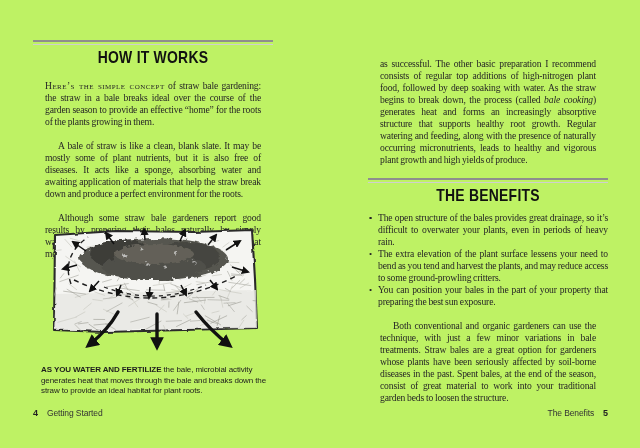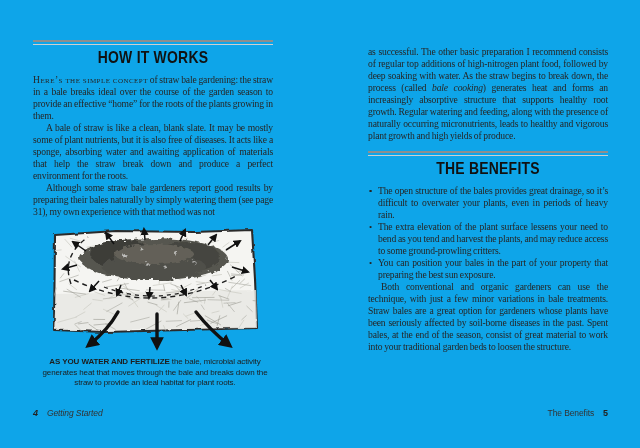--- a/index.html
+++ b/index.html
@@ -1,58 +1,58 @@
 <!DOCTYPE html>
 <html><head>
 <meta charset="utf-8">
 <style>
   html,body{margin:0;padding:0;background:#ffffff;}
   .spread{
-    position:relative;width:640px;height:448px;background:#0ea5e9;
+    position:relative;width:640px;height:448px;background:#bef264;
     font-family:"Liberation Serif",serif;color:#262626;overflow:hidden;
   }
   .col{position:absolute;width:240px;}
   .col-left{left:33px;top:40px;}
   .col-right{left:368px;top:46px;}
 
   .rule{height:2px;border-top:2px solid #8e8e8e;border-bottom:1px solid #cfcfcf;margin:0 0 3px 0;}
   .heading{
     margin:2px 0 6px 0;text-align:center;color:#111;
     font-family:"Liberation Sans",sans-serif;font-weight:700;font-size:17px;
     letter-spacing:.3px;transform:scaleX(.82);transform-origin:50% 50%;
     white-space:nowrap;
   }
   .body{
-    margin:0;font-size:9.6px;line-height:12px;text-align:justify;
+    margin:12px;font-size:9.6px;line-height:12px;text-align:justify;
     letter-spacing:-.15px;word-spacing:-.4px;
   }
   .body.indent{text-indent:13px;}
   .smallcaps{font-variant:small-caps;letter-spacing:.45px;}
   em{font-style:italic;}
 
   figure{margin:0;}
   .figure-wrap{position:absolute;left:44px;top:224px;width:224px;height:130px;}
 
   .caption{
-    position:absolute;left:33px;top:357px;width:244px;margin:0;
+    position:absolute;left:33px;top:357px;width:244px;margin:8px;
     font-family:"Liberation Sans",sans-serif;font-size:8px;line-height:10.5px;
-    letter-spacing:-.1px;color:#1d1d1d;text-align:center;
+    letter-spacing:-.1px;color:#1d1d1d;text-align:left;
   }
   .caption strong{font-weight:700;}
 
   .benefits{list-style:none;margin:0;padding:0;}
   .benefits li{position:relative;padding-left:10px;font-size:9.6px;line-height:12px;
     text-align:justify;letter-spacing:-.15px;word-spacing:-.4px;}
   .benefits .bullet{position:absolute;left:1px;top:0;font-size:9px;}
 
   .folio{
     position:absolute;top:408px;font-family:"Liberation Sans",sans-serif;
     font-size:8.5px;color:#222;letter-spacing:-.1px;
   }
-  .folio-left{left:33px;font-style:italic;}
+  .folio-left{left:33px;}
   .folio-right{right:32px;text-align:right;}
   .folio .pagenum{font-weight:700;font-size:9px;}
   .folio-left .running-head{margin-left:9px;color:#333;}
   .folio-right .running-head{margin-right:9px;color:#333;}
 </style>
 </head>
 <body>
 
 <div class="spread">
 

